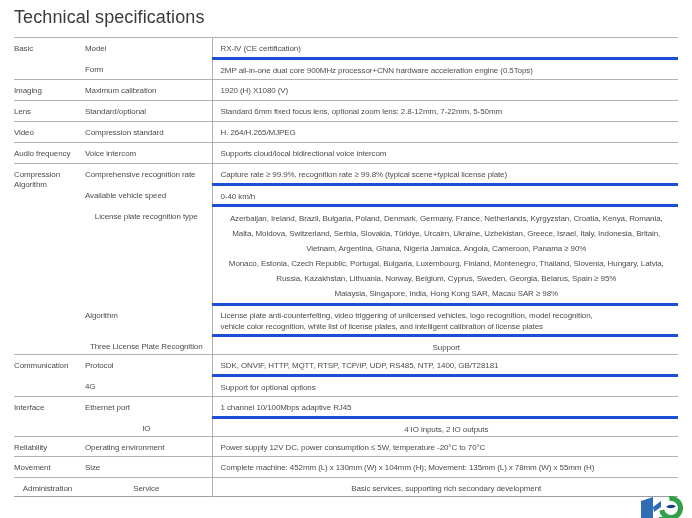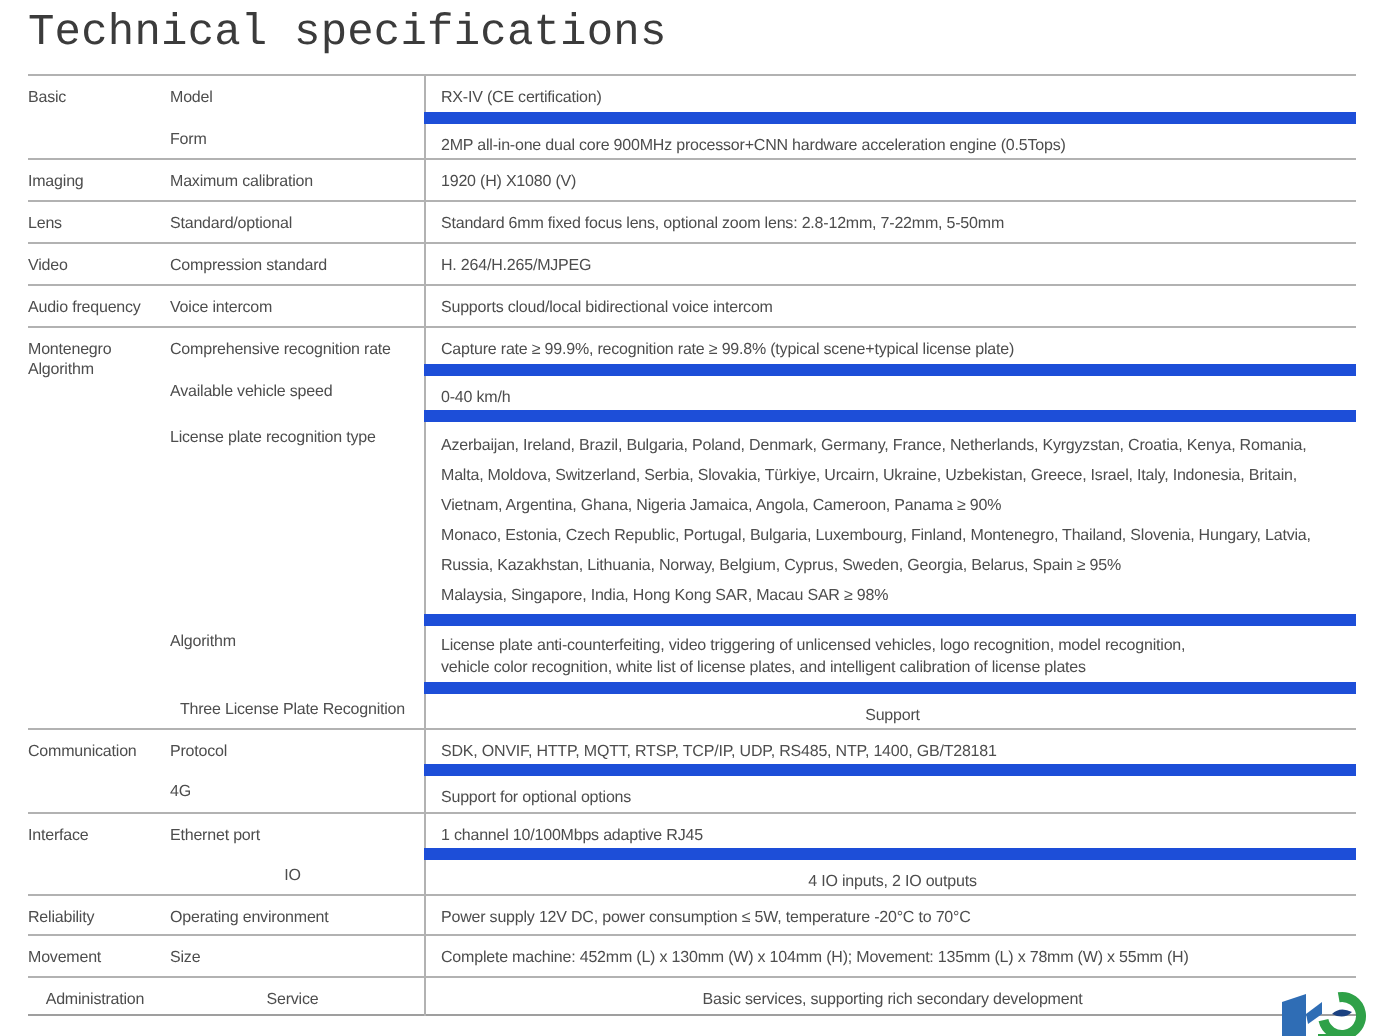--- a/index.html
+++ b/index.html
@@ -6,24 +6,23 @@
   body {
     width:692px; height:518px;
     background:#ffffff;
     font-family:"Liberation Sans", sans-serif;
     position:relative;
     overflow:hidden;
     color:#4a4a4a;
   }
   .page-title {
     position:absolute; left:14px; top:7px;
-    font-size:22px; line-height:20px;
+    font-size:18px; line-height:20px;
     color:#3b3b3b;
     letter-spacing:0.1px;
-    font-family:Liberation Mono, monospace;
   }
   table.spec-table {
     position:absolute; left:14px; top:37px;
     width:664px;
     border-collapse:collapse;
     table-layout:fixed;
     font-size:8px;
     letter-spacing:-0.1px;
     color:#4d4d4d;
     border-top:1px solid #9f9f9f;
@@ -38,26 +37,26 @@
     line-height:9px;
     overflow:hidden;
   }
   td.cat { line-height:10px; }
   td.val {
     border-left:1px solid #b2b2b2;
     padding-left:8px; padding-right:6px;
     white-space:pre-line;
   }
   tr { height:21px; }
-  tr.h-lp { height:97px; }
+  tr.h-lp { height:97px;text-align:center; }
   tr.h-alg { height:28px; }
   tr.h-18 { height:18px;text-align:center; }
   tr.h-20 { height:20px; }
   tr.grp > td { border-top:1px solid #b2b2b2; }
-  tr.inner > td.val { border-top:6px solid #1d4ed8; }
+  tr.inner > td.val { border-top:3px solid #1d4ed8; }
   td.val.lp-cell { line-height:15px; padding-top:4px; }
   td.val.alg-cell { line-height:11px; padding-top:4px; }
   .brand-logo {
     position:absolute; right:3px; bottom:-7px;
     width:52px; height:32px;
   }
 </style>
 </head>
 <body>
 
@@ -99,21 +98,21 @@
       <td class="val">H. 264/H.265/MJPEG</td>
     </tr>
 
     <tr class="grp">
       <td class="cat">Audio frequency</td>
       <td class="param">Voice intercom</td>
       <td class="val">Supports cloud/local bidirectional voice intercom</td>
     </tr>
 
     <tr class="grp">
-      <td class="cat" rowspan="5">Montenegro Algorithm</td>
+      <td class="cat" rowspan="5">Compression Algorithm</td>
       <td class="param">Comprehensive recognition rate</td>
       <td class="val">Capture rate ≥ 99.9%, recognition rate ≥ 99.8% (typical scene+typical license plate)</td>
     </tr>
     <tr class="inner">
       <td class="param">Available vehicle speed</td>
       <td class="val">0-40 km/h</td>
     </tr>
     <tr class="inner h-lp">
       <td class="param">License plate recognition type</td>
       <td class="val lp-cell">Azerbaijan, Ireland, Brazil, Bulgaria, Poland, Denmark, Germany, France, Netherlands, Kyrgyzstan, Croatia, Kenya, Romania,

